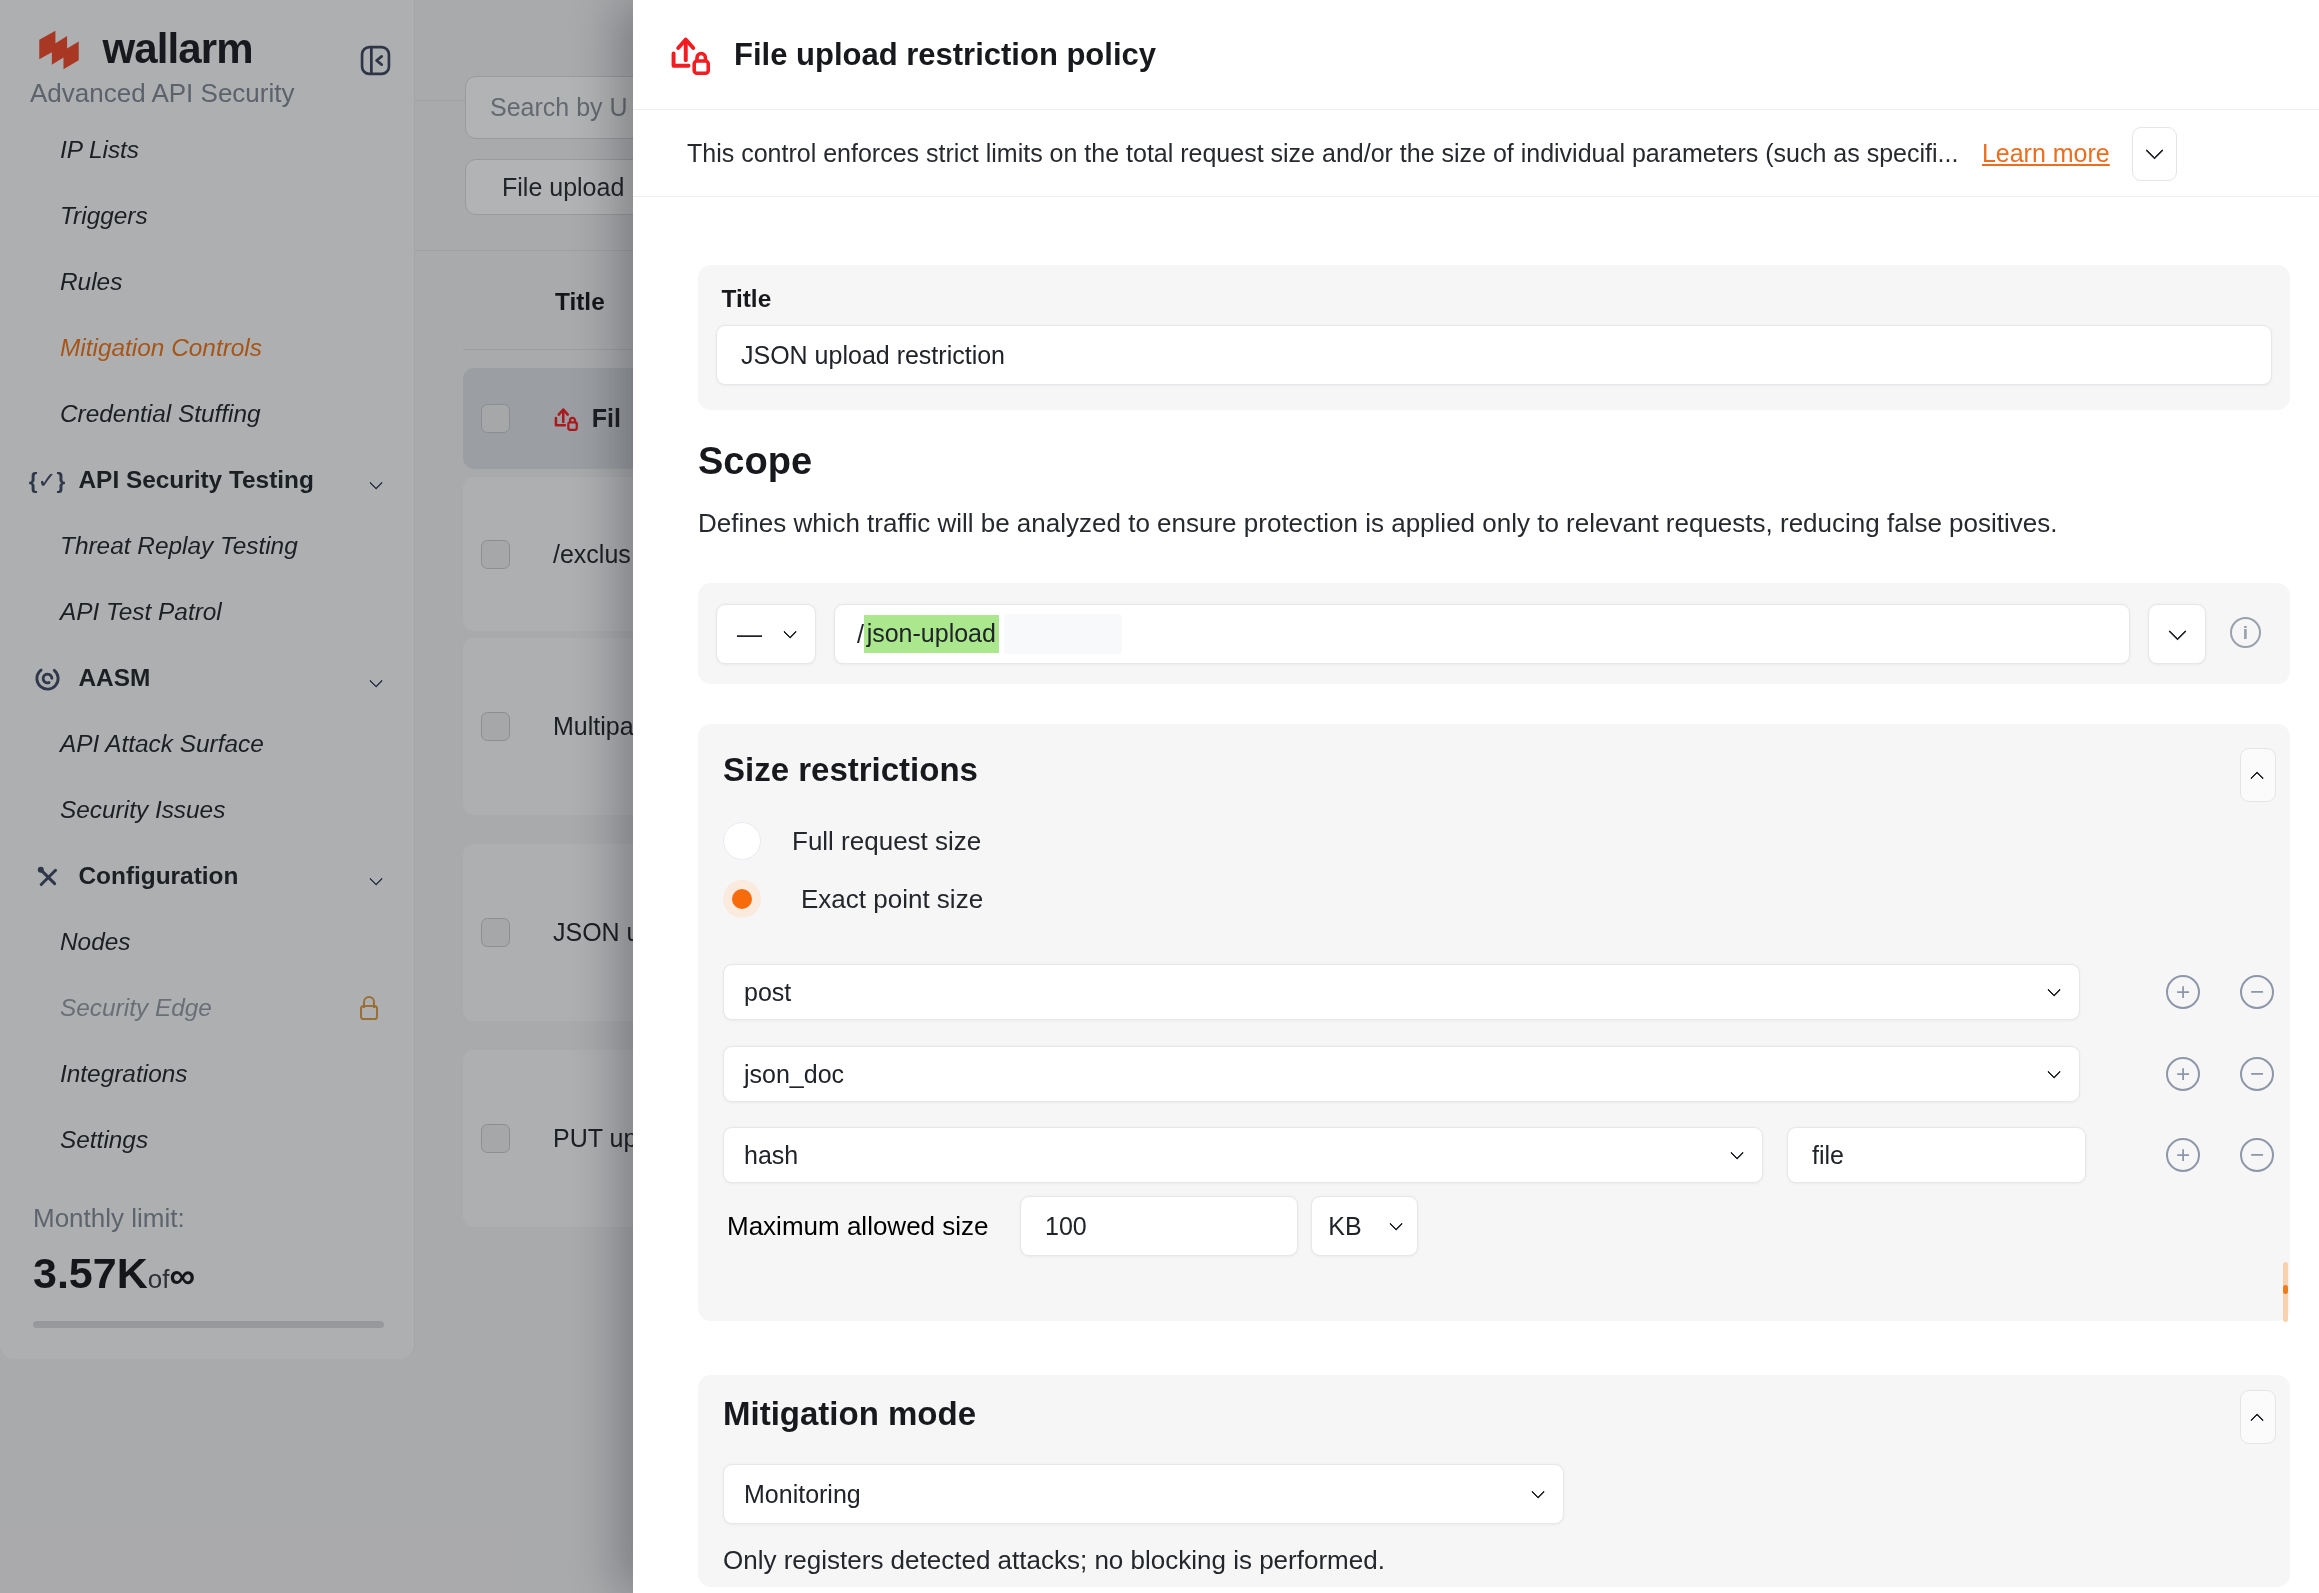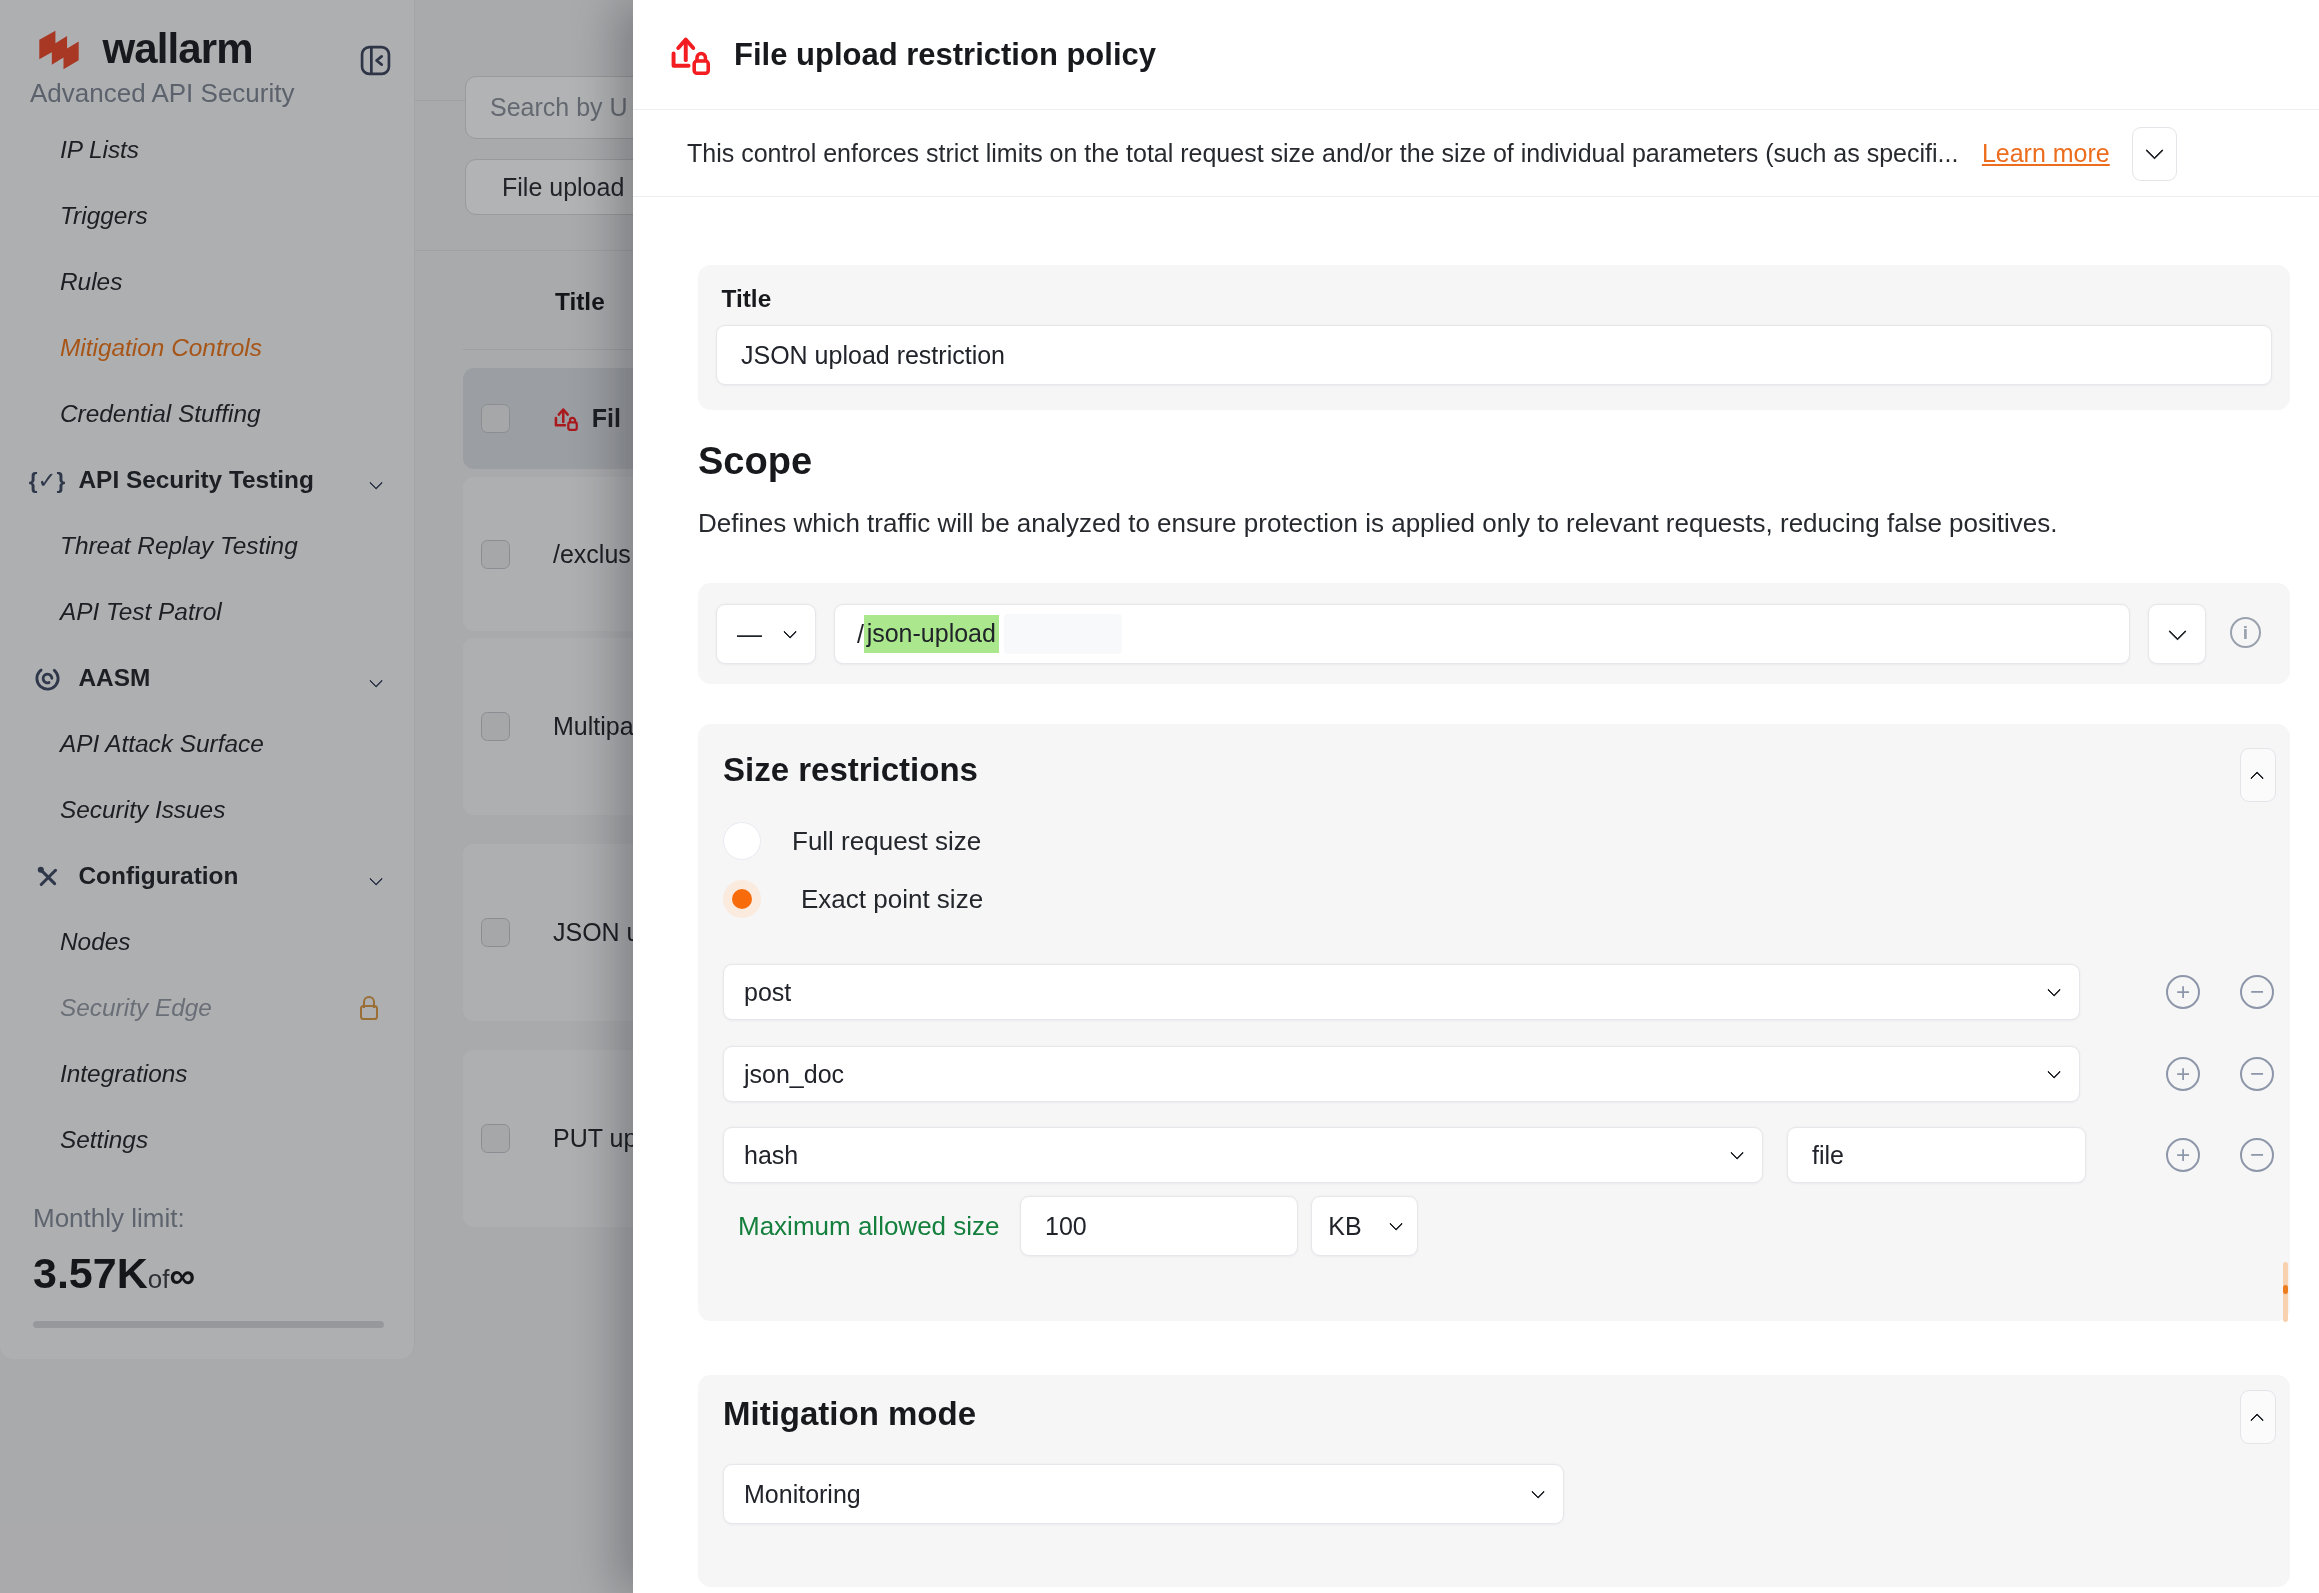--- a/index.html
+++ b/index.html
@@ -114,21 +114,21 @@
   .radio{width:38px;height:38px;border-radius:50%;background:#fff;border:1.4px solid #e9ebf2;box-sizing:border-box;flex:0 0 auto;}
   .radio.on{background:#fbeade;border:none;display:flex;align-items:center;justify-content:center;}
   .radio.on::after{content:"";width:20px;height:20px;border-radius:50%;background:#f76b0a;}
   .radio-label{font-size:26px;color:#23262b;}
   .pt-sel{position:absolute;left:25px;width:1357px;height:56px;}
   .pm{position:absolute;width:34px;height:34px;border:2.3px solid #8e97a9;border-radius:50%;color:#8e97a9;
     font-size:24.4px;line-height:1;display:flex;align-items:center;justify-content:center;box-sizing:border-box;
     background:transparent;cursor:pointer;}
   .sel-hash{position:absolute;left:25px;width:1040px;height:56px;}
   .inp-file{position:absolute;left:1089px;width:299px;height:56px;}
-  .max-label{position:absolute;left:40px;top:472px;height:60px;display:flex;align-items:center;font-size:26px;color:#15803d;}
+  .max-label{position:absolute;left:29px;top:472px;height:60px;display:flex;align-items:center;font-size:26px;color:#000000;}
   .max-input{position:absolute;left:322px;top:472px;width:278px;height:60px;}
   .max-unit{position:absolute;left:613px;top:472px;width:107px;height:60px;padding:0 16.3px;gap:9px;}
   .max-unit .chev{width:8.1px;height:8.1px;border-width:2.3px;}
 
   .card-mitigation{left:65px;top:1375px;width:1592px;height:212px;}
   .mit-sel{position:absolute;left:25px;top:89px;width:841px;height:60px;}
   .mit-desc{position:absolute;left:25px;top:170px;font-size:26px;color:#23262b;}
 
   .scroll-accent{position:absolute;left:1650px;top:1262px;width:4.5px;height:60px;background:#f8d2ae;border-radius:2.7px;}
   .scroll-dot{position:absolute;left:1650px;top:1285px;width:4.5px;height:9px;background:#ec7c1e;border-radius:2.7px;}
@@ -362,18 +362,19 @@
 
   <div class="card card-mitigation">
     <div class="sec-h" style="top:20px;">Mitigation mode</div>
     <div class="collapse-pill" style="top:14.5px;">
       <span class="chev up"></span>
     </div>
     <div class="mit-sel wbox sel">
       <span>Monitoring</span>
       <span class="chev" style="width:8.1px;height:8.1px;border-width:2.3px;position:relative;top:-1.8px;"></span>
     </div>
+    <div class="mit-desc">Only registers detected attacks; no blocking is performed.</div>
   </div>
 
   <div class="scroll-accent"></div>
   <div class="scroll-dot"></div>
 </div>
 
 
 </body></html>

